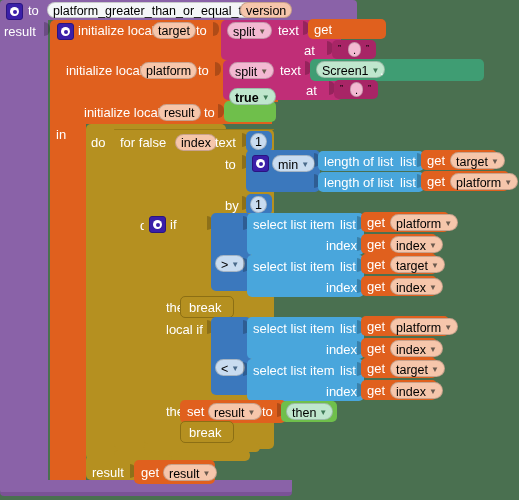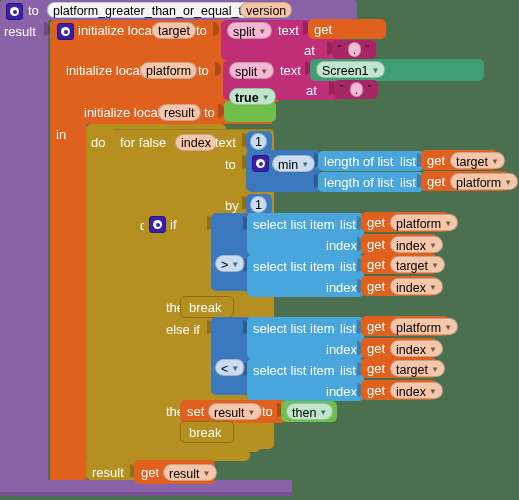--- a/index.html
+++ b/index.html
@@ -271,21 +271,21 @@
   <div class="field" style="left:390px; top:256px;">target<span class="car">▼</span></div>
 
   <div class="blk c-var" style="left:361px; top:276px; width:76px; height:20px;"></div>
   <div class="lbl" style="left:367px; top:280px;">get</div>
   <div class="field" style="left:390px; top:278px;">index<span class="car">▼</span></div>
 
   <div class="lbl" style="left:166px; top:301px;">then</div>
   <div class="blk c-ctrl" style="left:180px; top:296px; width:54px; height:22px; border:1px solid #8c6f14;"></div>
   <div class="lbl" style="left:189px; top:301px;">break</div>
 
-  <div class="lbl" style="left:166px; top:323px;">else if</div>
+  <div class="lbl" style="left:166px; top:323px;">local if</div>
   <div class="sock" style="left:207px; top:320px;"></div>
 
   <div class="blk c-math" style="left:211px; top:317px; width:40px; height:78px;"></div>
   <div class="field lt-blue" style="left:215px; top:359px;"><span>&lt;</span><span class="car">▼</span></div>
   <div class="sock" style="left:243px; top:320px;"></div>
   <div class="sock" style="left:243px; top:362px;"></div>
 
   <div class="blk c-list" style="left:247px; top:317px; width:117px; height:42px;"></div>
   <div class="lbl" style="left:253px; top:322px;">select list item</div>
   <div class="lbl" style="left:340px; top:322px;">list</div>

